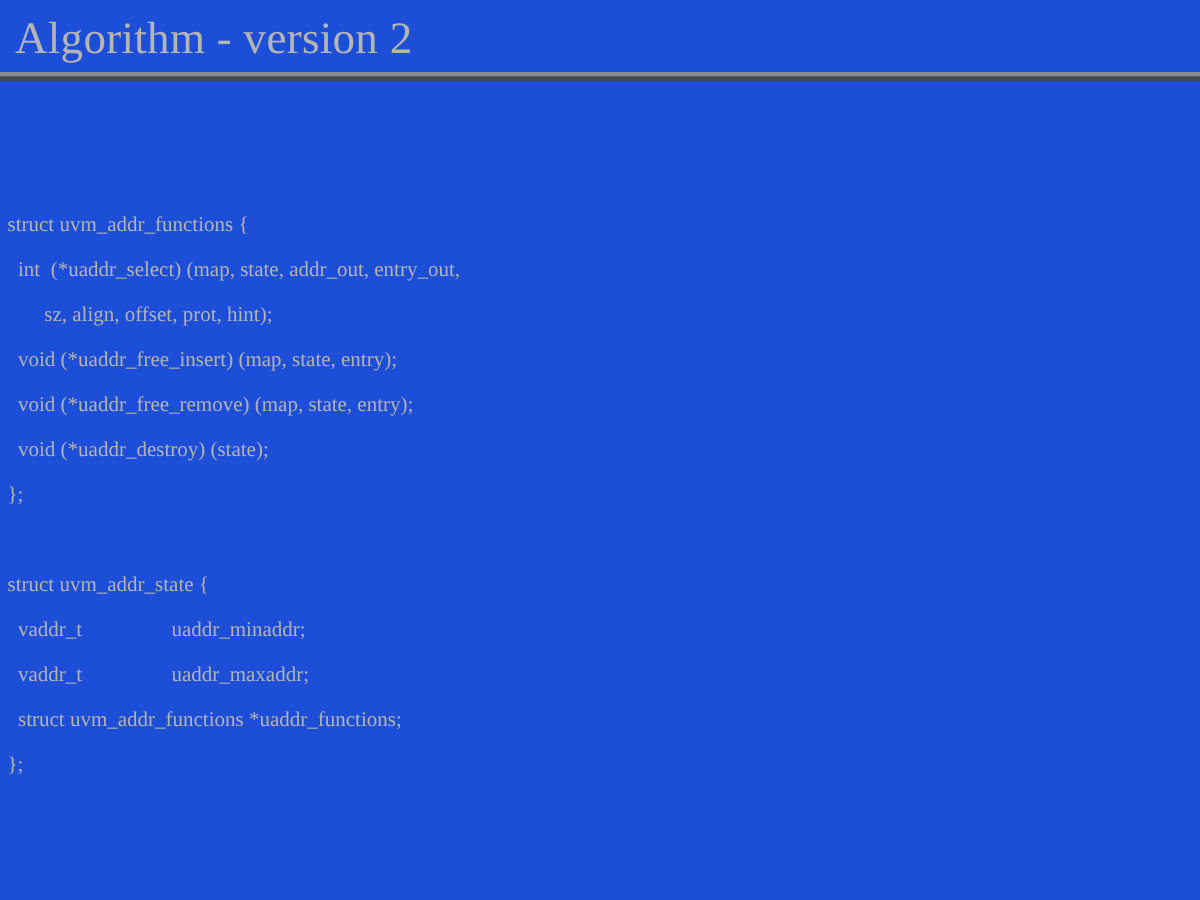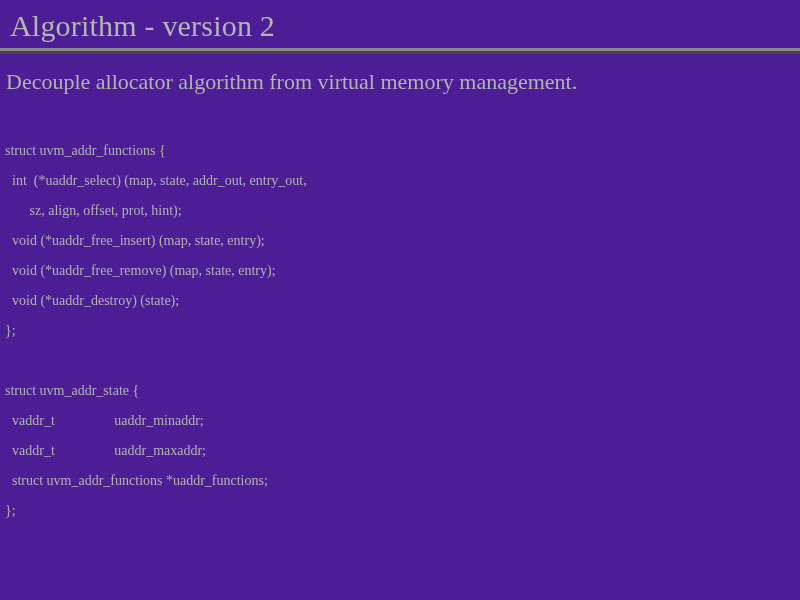--- a/index.html
+++ b/index.html
@@ -86,26 +86,25 @@
     white-space: pre;
     min-height: 30px;
   }
   .code-line.blank {
     height: 30px;
   }
 </style>
 </head>
 <body style="background: rgb(0, 0, 0);">
 
-<div class="slide" style="background: #4c1d95;">
+<div class="slide" style="background: #1d4ed8;">
 
   <div class="slide-title" style="color: rgb(181, 181, 181);">Algorithm - version 2</div>
 
   <div class="title-rule">
     <div class="rule-light" style="background: rgb(138, 138, 138);"></div>
     <div class="rule-dark" style="background: rgb(71, 71, 71);"></div>
   </div>
 
-  <div class="subtitle" style="color: rgb(179, 179, 179);">Decouple allocator algorithm from virtual memory management.</div>
 
   <div class="code-body" style="color: rgb(179, 179, 179);"><div class="code-line">struct uvm_addr_functions {</div><div class="code-line">  int  (*uaddr_select) (map, state, addr_out, entry_out,</div><div class="code-line">       sz, align, offset, prot, hint);</div><div class="code-line">  void (*uaddr_free_insert) (map, state, entry);</div><div class="code-line">  void (*uaddr_free_remove) (map, state, entry);</div><div class="code-line">  void (*uaddr_destroy) (state);</div><div class="code-line">};</div><div class="code-line blank"></div><div class="code-line">struct uvm_addr_state {</div><div class="code-line">  vaddr_t                 uaddr_minaddr;</div><div class="code-line">  vaddr_t                 uaddr_maxaddr;</div><div class="code-line">  struct uvm_addr_functions *uaddr_functions;</div><div class="code-line">};</div></div>
 
 </div>
 
 </body></html>

